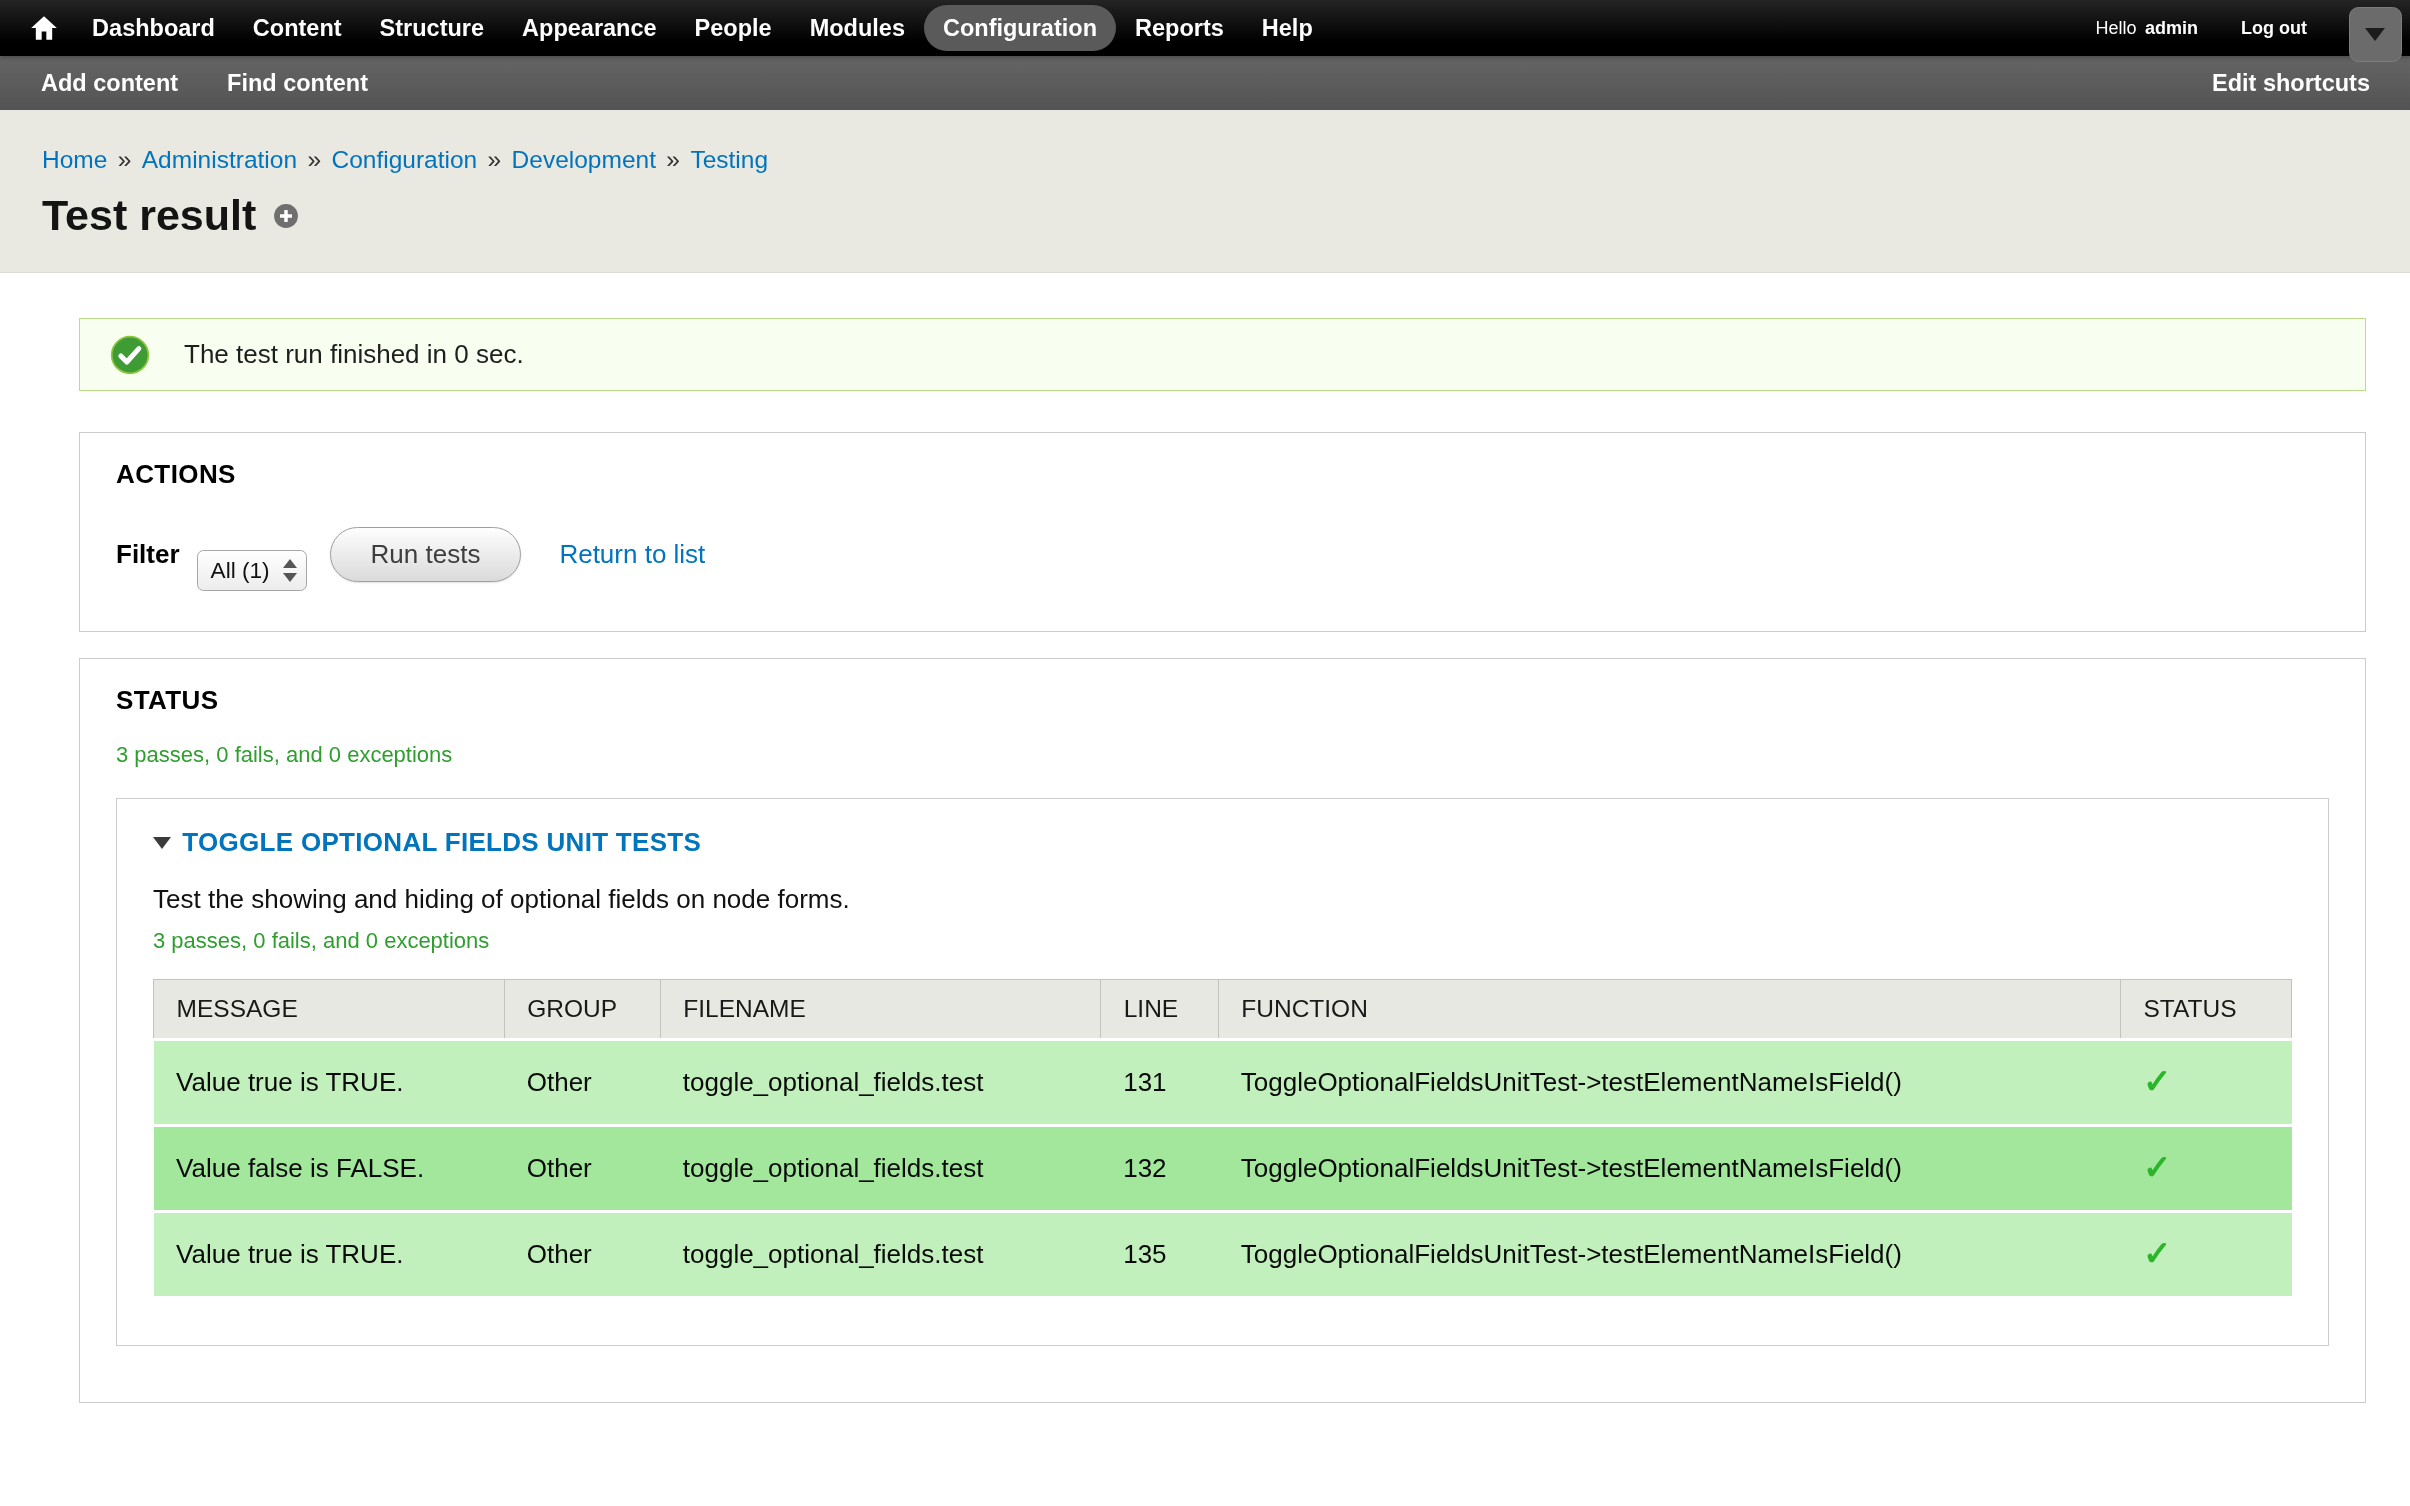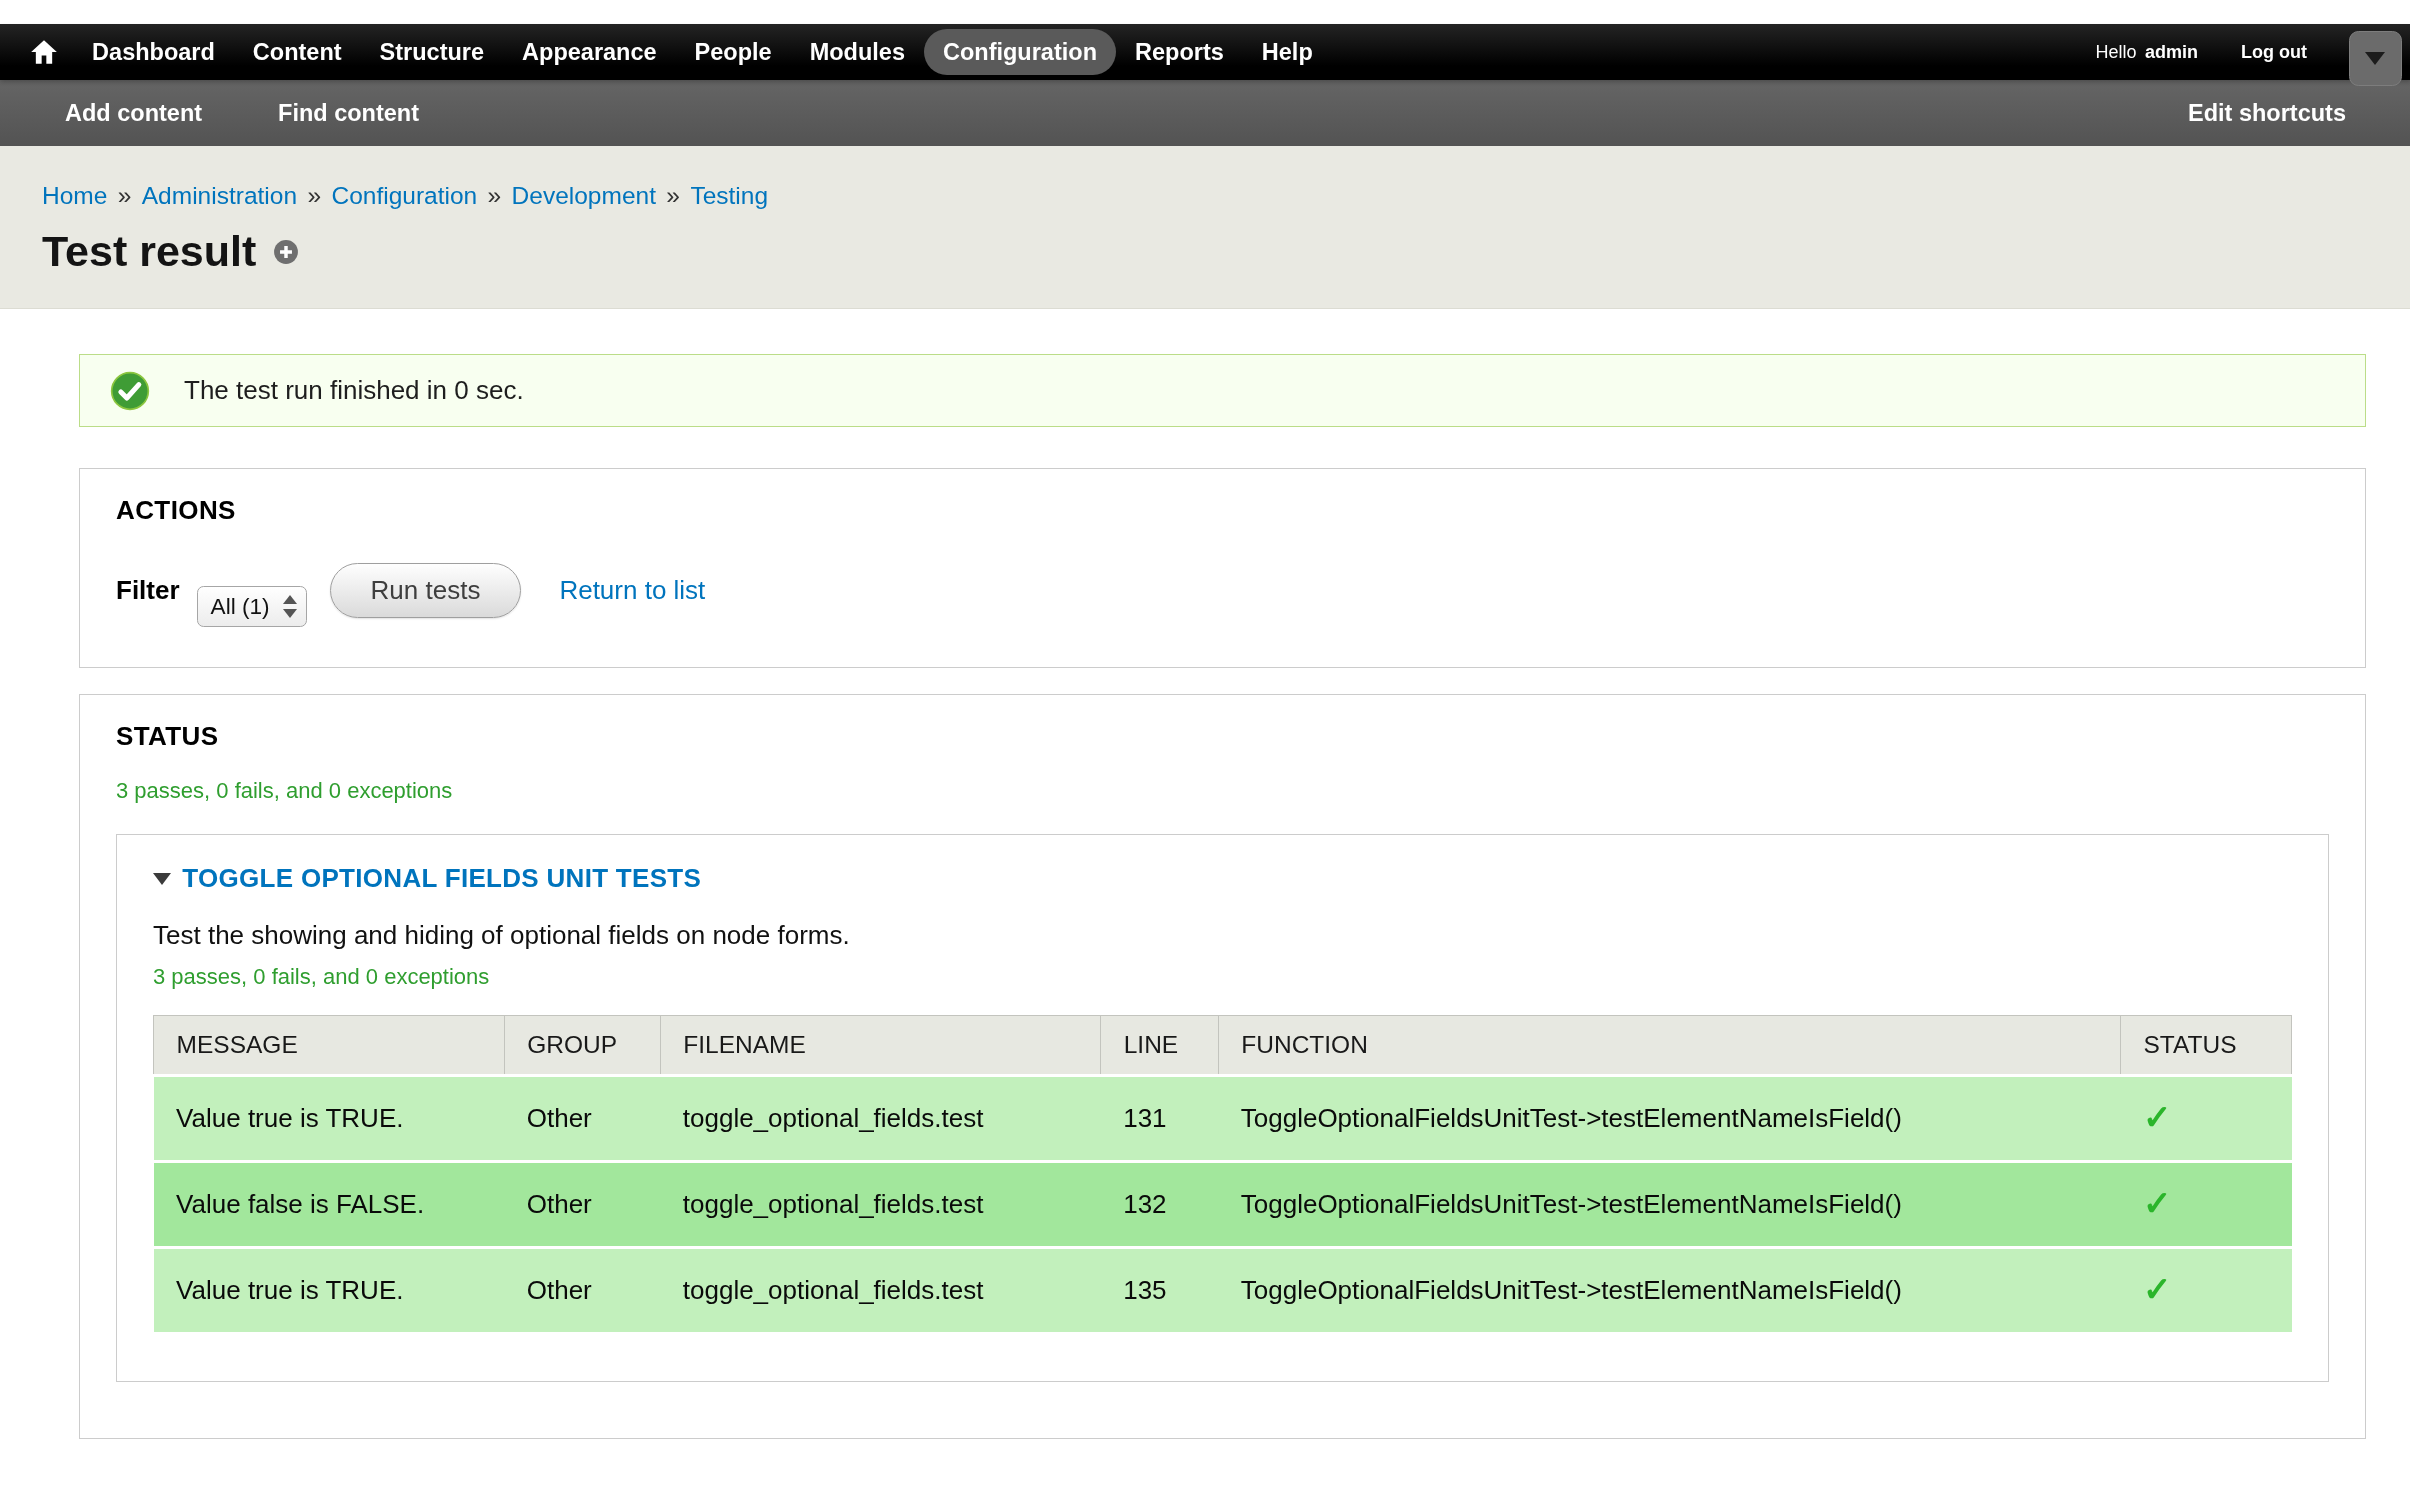--- a/index.html
+++ b/index.html
@@ -1,35 +1,35 @@
 <!DOCTYPE html>
 <html style="--accent-blue: #0074bd; --pass-green: #2f9e2f; --check-green: #2bb52b; --row-green-light: #c2f0bc; --row-green-dark: #a2e79c; --status-bg: #f8fff0; --status-border: #bbdd88;font-size:15px"><head>
 <meta charset="utf-8">
 <style>
   * { margin:0; padding:0; box-sizing:border-box; }
   body { font-family:"Liberation Sans", sans-serif; background:#fff; color:#000; }
   .page { width:2411px; height:1507px; position:relative; background:#fff; overflow:hidden; }
 
   
   .toolbar { height:56px; background:linear-gradient(#242424,#000 75%); display:flex; align-items:center;
-             padding:0 104px 0 22.6px; color:#fff; position:relative; box-shadow:0 2.8px 4.7px rgba(0,0,0,.25); z-index:5;margin-top:24px; }
+             padding:0 104px 0 22.6px; color:#fff; position:relative; box-shadow:0 2.8px 4.7px rgba(0,0,0,.25); z-index:5; }
   .home-btn { display:flex; align-items:center; padding:0 15px 0 7.5px; }
   .toolbar-menu { display:flex; align-items:center; list-style:none; }
   .toolbar-menu .menu-link { color:#fff; text-decoration:none; font-size:23.5px; font-weight:bold; padding:9.4px 19px; display:block; }
   .toolbar-menu .active .menu-link { background:#5a5a5a; border-radius:26px; }
   .toolbar-right { margin-left:auto; display:flex; align-items:center; gap:43px; font-size:18px; white-space:nowrap; }
   .greeting .prefix { font-weight:normal; margin-right:8.5px; }
   .greeting .uname { font-weight:bold; }
   .logout { color:#fff; text-decoration:none; font-weight:bold; }
   .toolbar-toggle { position:absolute; right:9.4px; top:6.6px; width:53px; height:55px; background:#6b6b6b;
                     border:0.9px solid #7d7d7d; border-radius:9.4px; display:flex; align-items:center; justify-content:center; cursor:pointer; }
   .tri-down-dark { width:0; height:0; border-left:10.4px solid transparent; border-right:10.4px solid transparent; border-top:13px solid #1c1c1c; }
 
   
-  .shortcut-bar { height:66px; background:linear-gradient(#656565,#535353); display:flex; align-items:center; padding:0 65px; gap:76px; }
+  .shortcut-bar { height:54px; background:linear-gradient(#656565,#535353); display:flex; align-items:center; padding:0 41px; gap:49px; }
   .shortcut-link { color:#fff; font-size:23.5px; font-weight:bold; text-decoration:none; }
   .edit-shortcuts { margin-left:auto; }
 
   
   .header-region { background:#e9e9e2; padding:36px 45px 32px 42px; border-bottom:0.9px solid #dcdcd3; }
   .breadcrumb { font-size:24.5px; color:#333; }
   .breadcrumb .crumb { color:var(--accent-blue,#0074bd); text-decoration:none; }
   .breadcrumb .sep { margin:0 10.4px; color:#333; }
   .title-row { display:flex; align-items:center; gap:17px; margin-top:17px; }
   .page-title { font-size:43px; font-weight:bold; color:#141414; }

